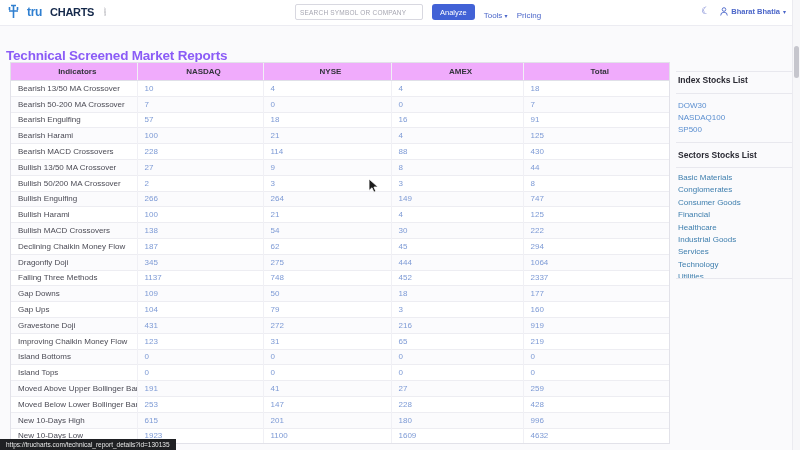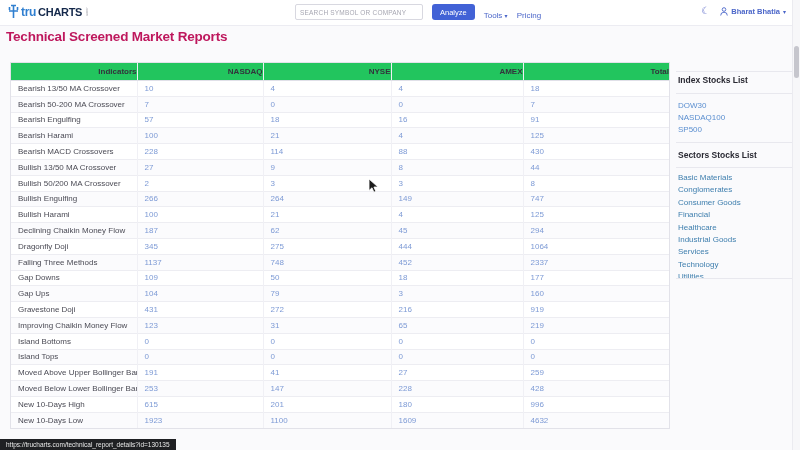--- a/index.html
+++ b/index.html
@@ -6,21 +6,21 @@
   .screen{
     position:relative; width:800px; height:450px; overflow:hidden;
     background:#fafafc; font-family:"Liberation Sans", sans-serif;
     -webkit-font-smoothing:antialiased;
   }
   
   .navbar{
     position:absolute; left:0; top:0; width:800px; height:25px;
     background:#ffffff; border-bottom:1px solid #ececf2;
   }
-  .logo{position:absolute; left:8px; top:4px; display:flex; align-items:center; gap:2px; cursor:pointer;}
+  .logo{position:absolute; left:8px; top:4px; display:flex; align-items:center; gap:8px; cursor:pointer;}
   .logo-tru{color:#2f7fd0; font-weight:bold; font-size:12px; letter-spacing:-0.3px;}
   .logo-charts{color:#14284a; font-weight:bold; font-size:11px; letter-spacing:-0.3px;}
   .logo-suffix{color:#8b8b95; font-size:4px; transform:rotate(90deg); margin-left:-1px;}
   .search-group{position:absolute; left:295px; top:4px; display:flex; align-items:flex-end; gap:9px;}
   .search-input{
     width:118px; height:14px; border:1px solid #d8d8e0; border-radius:2px;
     font-size:6.5px; color:#555; padding:0 4px; outline:none; background:#fff;
     font-family:"Liberation Sans", sans-serif; letter-spacing:0.2px;
   }
   .search-input::placeholder{color:#a7a7b2;}
@@ -29,32 +29,32 @@
     font-size:7.5px; padding:3.5px 8px; cursor:pointer; font-family:"Liberation Sans", sans-serif;
   }
   .nav-link{font-size:8px; color:#4b66c9; cursor:pointer; white-space:nowrap;}
   .caret{font-size:6px; color:#4b66c9;}
   .user-group{position:absolute; right:14px; top:4px; display:flex; align-items:center; gap:10px;}
   .moon{font-size:10px; color:#4455c0; line-height:14px; cursor:pointer;}
   .user-chip{display:flex; align-items:center; gap:3px; cursor:pointer;}
   .user-name{font-size:7.5px; color:#4b66c9; font-weight:bold;}
   
   .page-title{
-    position:absolute; left:6px; top:29px; font-size:13.5px; font-weight:bold;
-    color:#be185d; letter-spacing:-0.2px;text-align:center;
+    position:absolute; left:6px; top:48px; font-size:13.5px; font-weight:bold;
+    color:#8b5cf6; letter-spacing:-0.2px;text-align:center;
   }
   
   .table-wrap{
     position:absolute; left:10px; top:62px; width:658px;
     background:#fff; border:1px solid #e2e2e9;
   }
   table.report{border-collapse:collapse; table-layout:fixed; width:658px;}
   .report th{
-    height:17px; text-align:right; padding:0 0 0 7px; font-size:8px; color:#33333c;
-    font-weight:bold; border-bottom:1px solid #e0e0e8; background:#22c55e;
+    height:17px; text-align:center; padding:0 0 0 7px; font-size:8px; color:#33333c;
+    font-weight:bold; border-bottom:1px solid #e0e0e8; background:#f0abfc;
   }
   .report td{
     height:14.8px; padding:0 0 0 7px; font-size:8px; color:#4b4b55;
     border-top:1px solid #ededf2; white-space:nowrap; overflow:hidden;
   }
   .report th + th, .report td + td{border-left:1px solid #f0f0f5;}
   .report tbody tr:nth-child(even) td{background:#fbfbfd;}
   .num-link{color:#7d9ad5; cursor:pointer;}
   
   .sidebar{position:absolute; left:676px; top:16px; width:117px; height:450px;}
@@ -199,20 +199,27 @@
             <td><span class="num-link">264</span></td>
             <td><span class="num-link">149</span></td>
             <td><span class="num-link">747</span></td>
           </tr>
           <tr>
             <td><span>Bullish Harami</span></td>
             <td><span class="num-link">100</span></td>
             <td><span class="num-link">21</span></td>
             <td><span class="num-link">4</span></td>
             <td><span class="num-link">125</span></td>
+          </tr>
+          <tr>
+            <td><span>Bullish MACD Crossovers</span></td>
+            <td><span class="num-link">138</span></td>
+            <td><span class="num-link">54</span></td>
+            <td><span class="num-link">30</span></td>
+            <td><span class="num-link">222</span></td>
           </tr>
           <tr>
             <td><span>Declining Chaikin Money Flow</span></td>
             <td><span class="num-link">187</span></td>
             <td><span class="num-link">62</span></td>
             <td><span class="num-link">45</span></td>
             <td><span class="num-link">294</span></td>
           </tr>
           <tr>
             <td><span>Dragonfly Doji</span></td>

